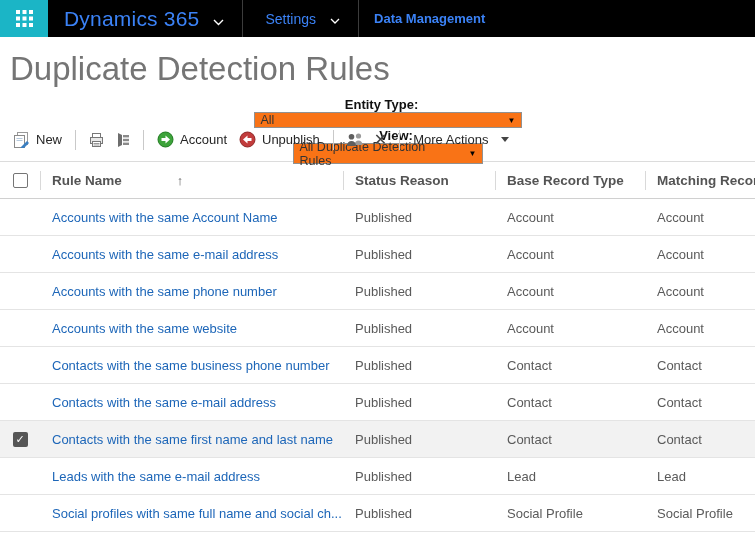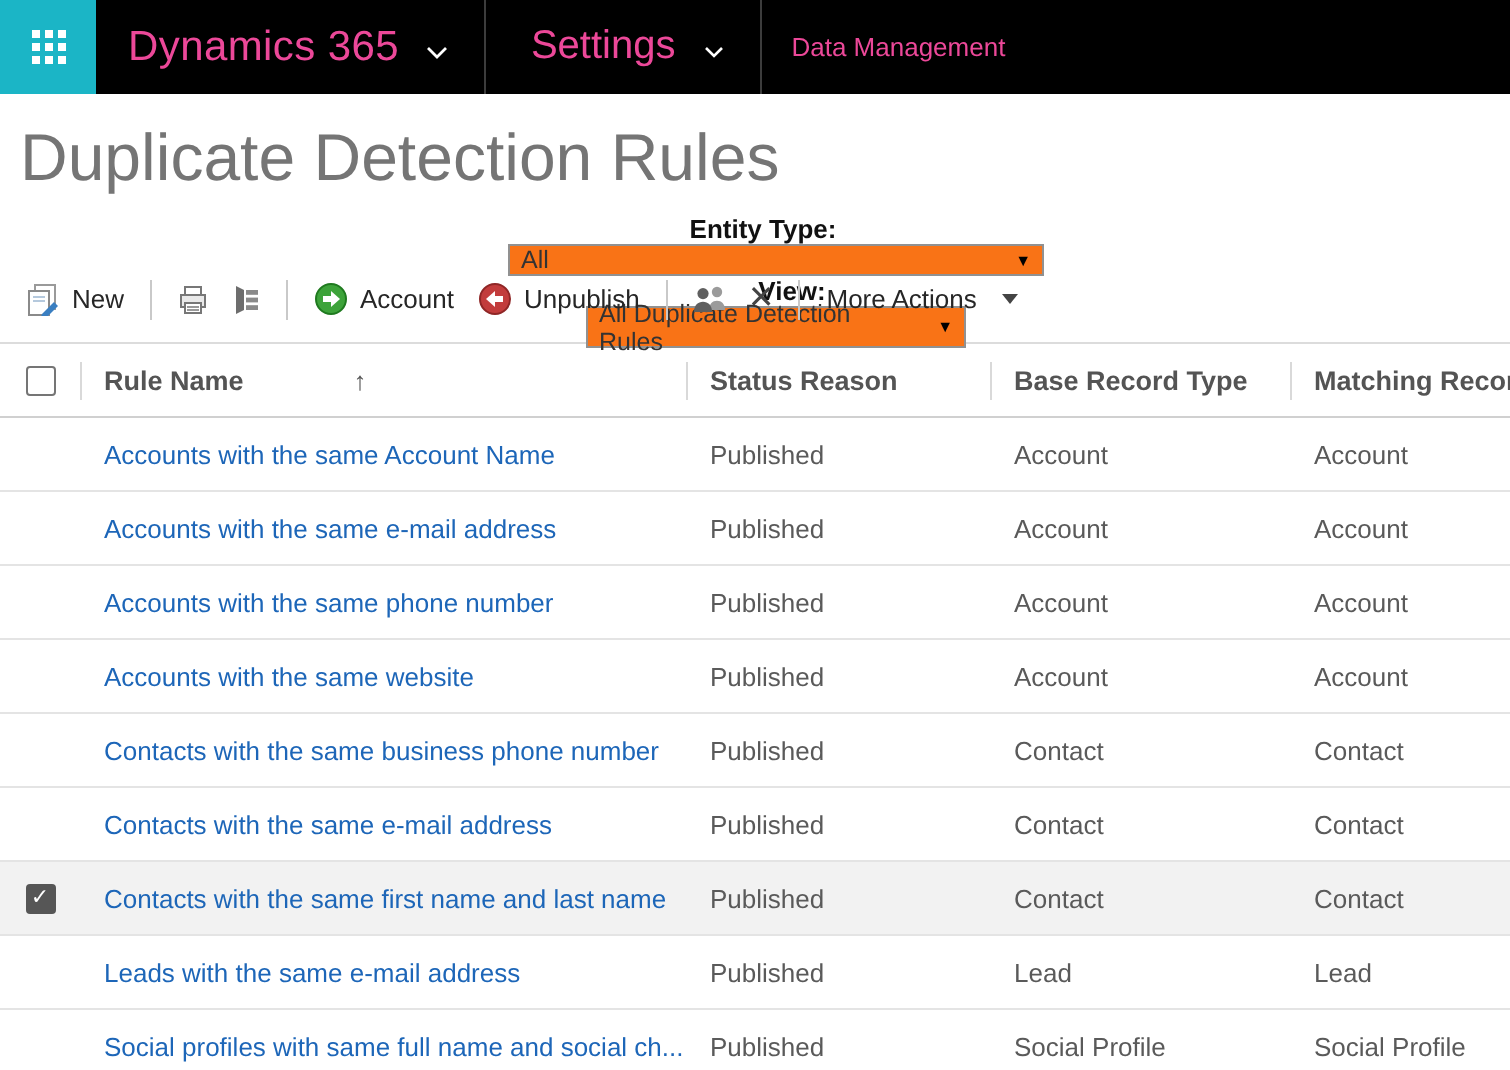--- a/index.html
+++ b/index.html
@@ -1,27 +1,27 @@
 <!DOCTYPE html>
 <html><head>
 <meta charset="utf-8">
 <style>
   * { margin:0; padding:0; box-sizing:border-box; }
   html,body { background:#fff; }
   body { font-family:"Liberation Sans", sans-serif; }
   .app { position:relative; width:755px; height:535px; background:#fff; overflow:hidden; }
 
   
-  .topbar { display:flex; align-items:stretch; height:47px; background:#000; color:#ec4899; }
+  .topbar { display:flex; align-items:stretch; height:37px; background:#000; color:#3b82f6; }
   .waffle { width:48px; background:#1bb5c6; display:flex; align-items:center; justify-content:center; cursor:pointer; }
   .nav-section { display:flex; align-items:center; border-right:1px solid #3c3c3c; cursor:pointer; }
   .brand { padding:0 18px 0 16px; font-size:21px; font-weight:300; letter-spacing:.2px; }
-  .area  { padding:0 18px 0 22px; font-size:20px; font-weight:300; }
+  .area  { padding:0 18px 0 22px; font-size:14px; font-weight:300; }
   .chev  { margin-left:14px; display:inline-block; }
-  .subarea { display:flex; align-items:center; padding-left:15px; font-size:13px; font-weight:400; }
+  .subarea { display:flex; align-items:center; padding-left:15px; font-size:13px; font-weight:700; }
 
   
   .page-title { padding:13px 0 0 10px; font-size:33px; font-weight:300; color:#757575; }
 
   
   .filters { display:flex; align-items:center; padding-left:8px; margin-top:9px; height:22px; font-size:13px; color:#111;flex-direction:column; }
   .filters label { font-weight:700; }
   .fake-select { display:flex; align-items:center; justify-content:space-between; height:21px;
                  border:1px solid #919191; background:#f97316; color:#333; font-size:12.5px;
                  padding:0 5px 0 6px; margin-left:12px; cursor:pointer; }

